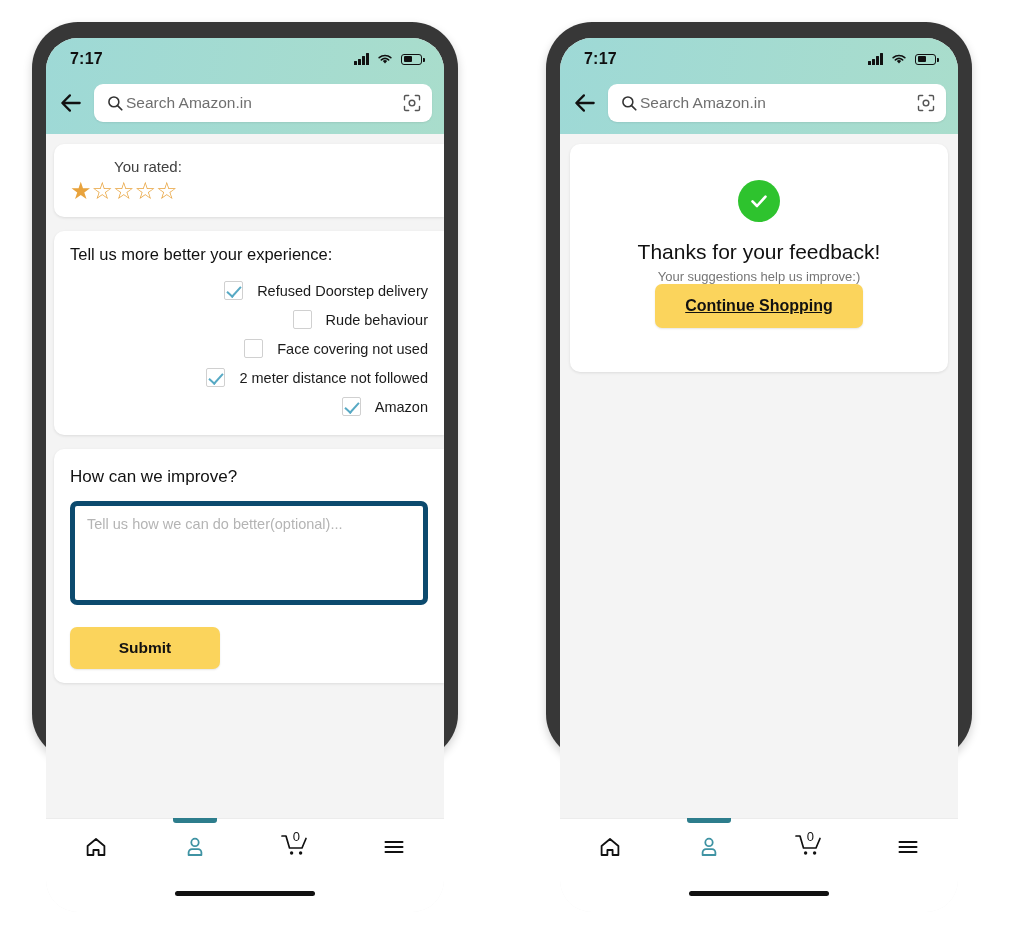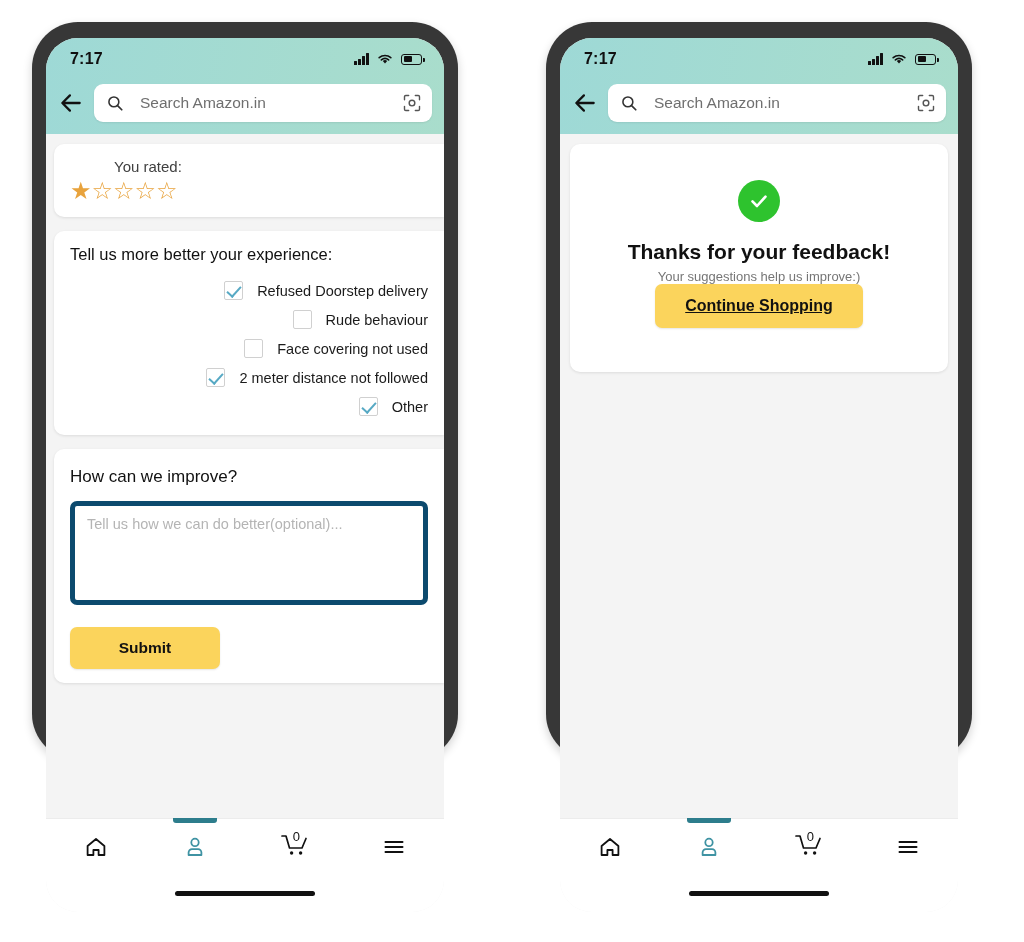--- a/index.html
+++ b/index.html
@@ -63,21 +63,21 @@
   
   .searchbar-wrap {
     background: linear-gradient(100deg, #9ed9d6 0%, #a9ddcc 100%);
     padding: 4px 12px 12px 12px;
     display: flex; align-items: center; gap: 10px;
     flex: none;
   }
   .back-arrow { width: 26px; height: 26px; flex: none; cursor: pointer; }
   .searchbox {
     flex: 1; height: 38px; background: #fff; border-radius: 9px;
-    display: flex; align-items: center; padding: 0 10px 0 12px; gap: 16px;
+    display: flex; align-items: center; padding: 0 10px 0 12px; gap: 2px;
     box-shadow: 0 1px 2px rgba(0,0,0,0.08);
   }
   .search-ph { flex: 1; font-size: 15.5px; color: #6f6f6f; }
   .lens-icon { width: 20px; height: 20px; flex: none; }
 
   
   .body {
     flex: 1; overflow: hidden; background: #f4f4f4;
     display: flex; flex-direction: column;
   }
@@ -137,21 +137,21 @@
     margin: 10px 10px 0 10px;
     box-shadow: 0 1px 3px rgba(0,0,0,0.10);
     padding: 36px 20px 44px 20px;
     text-align: center;
   }
   .check-circle {
     width: 42px; height: 42px; border-radius: 50%;
     background: #2ec32e; margin: 0 auto 18px auto;
     display: flex; align-items: center; justify-content: center;
   }
-  .thanks-title { font-size: 21px; font-weight: bold; color: #111; margin-bottom: 5px; }
+  .thanks-title { font-size: 21px; font-weight: normal; color: #111; margin-bottom: 5px; }
   .thanks-sub { font-size: 13px; color: #767676; }
   .continue-btn { width: 208px; height: 44px; font-size: 16px; text-decoration: underline; }
 
   
   .bottomnav {
     flex: none; height: 56px; background: #fff;
     border-top: 1px solid #ececec;
     display: flex; align-items: center;
   }
   .nav-item {
@@ -244,21 +244,21 @@
               <div class="cb-row">
                 <span class="cb"></span>
                 <span class="cb-label">Face covering not used</span>
               </div>
               <div class="cb-row">
                 <span class="cb on"></span>
                 <span class="cb-label">2 meter distance not followed</span>
               </div>
               <div class="cb-row">
                 <span class="cb on"></span>
-                <span class="cb-label">Other</span>
+                <span class="cb-label">Amazon</span>
               </div>
             </div>
         </div>
 
         <div class="card">
           <div class="improve-title">How can we improve?</div>
           <textarea class="ta" placeholder="Tell us how we can do better(optional)..." style=""></textarea>
           <button class="btn-yellow submit-btn">Submit</button>
         </div>
 

